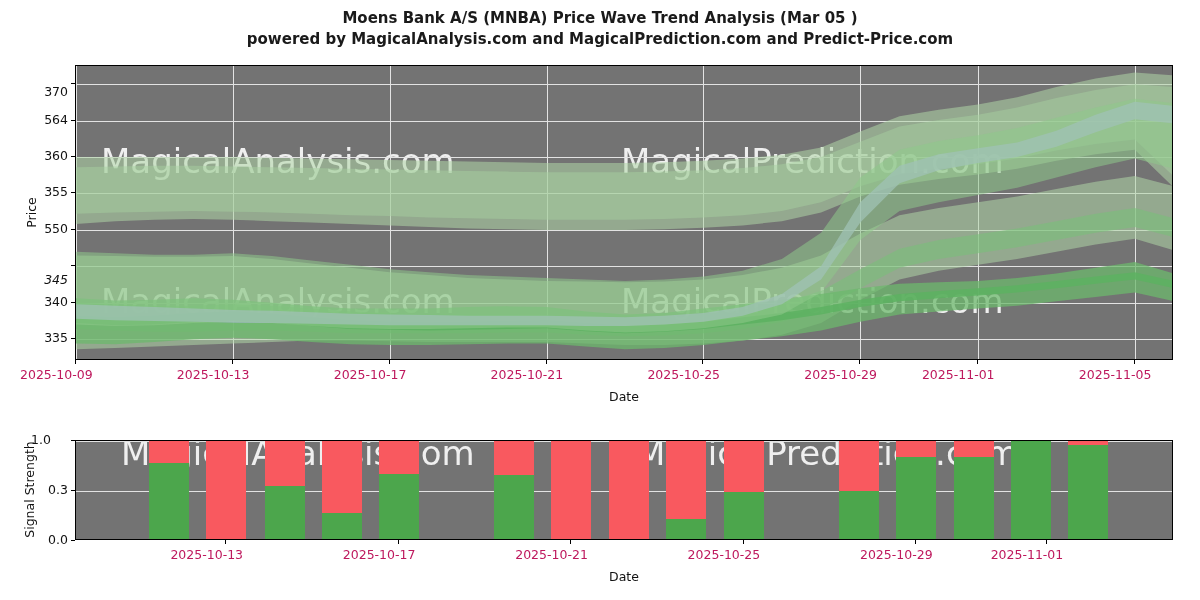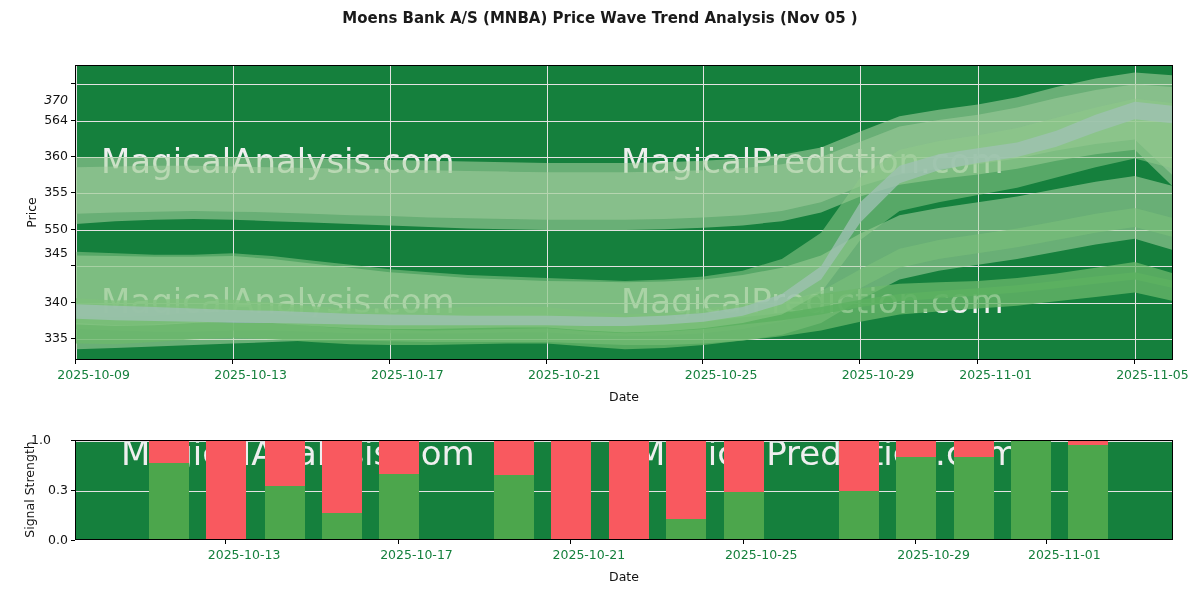--- a/index.html
+++ b/index.html
@@ -3,49 +3,50 @@
 <meta charset="utf-8">
 <style>
   html,body{margin:0;padding:0;background:#ffffff;}
   body{width:1200px;height:600px;font-family:"DejaVu Sans",sans-serif;overflow:hidden;}
   #root{position:relative;width:1200px;height:600px;}
 
   .title-block{position:absolute;left:0;top:8px;width:1200px;text-align:center;}
   .title-line{font-size:15px;color:#1a1a1a;line-height:21px;font-weight:bold;}
 
   .panel{position:absolute;box-sizing:border-box;}
-  .plotbox{position:absolute;box-sizing:border-box;border:1.3px solid #000;background:#15803d;overflow:hidden;padding-left:16px;}
+  .plotbox{position:absolute;box-sizing:border-box;border:1.3px solid #000;background:#737373;overflow:hidden;padding-left:16px;}
 
   .wm{position:absolute;font-size:34px;color:#efefef;white-space:nowrap;
       font-family:"DejaVu Sans",sans-serif;letter-spacing:0px;pointer-events:none;}
 
   .gridv,.gridh{position:absolute;background:#e3e3e3;}
   .gridv{width:1px;top:0;bottom:0;}
   .gridh{height:1px;left:0;right:0;}
 
   .tick-y{position:absolute;font-size:12.5px;color:#111;text-align:right;white-space:nowrap;}
-  .tick-x{position:absolute;font-size:12.5px;color:#15803d;text-align:right;white-space:nowrap;}
+  .tick-x{position:absolute;font-size:12.5px;color:#be185d;text-align:left;white-space:nowrap;}
   .tickmark-y{position:absolute;height:1px;width:4px;background:#000;}
   .tickmark-x{position:absolute;width:1px;height:4px;background:#000;}
 
   .axis-label{position:absolute;font-size:12.5px;color:#111;text-align:center;white-space:nowrap;}
   .ylabel-rot{transform:rotate(-90deg);transform-origin:center center;}
 
   .subtitle{position:absolute;font-size:14px;color:#111;text-align:center;width:100%;}
 
   svg.bands{position:absolute;left:0;top:0;}
   .bar{position:absolute;}
 </style>
 </head>
 <body>
 
 <div id="root">
 
   <div class="title-block">
-    <div class="title-line">Moens Bank A/S (MNBA) Price Wave Trend Analysis (Nov 05 )</div>
+    <div class="title-line">Moens Bank A/S (MNBA) Price Wave Trend Analysis (Mar 05 )</div>
+    <div class="title-line">powered by MagicalAnalysis.com and MagicalPrediction.com and Predict-Price.com</div>
   </div>
 
   <div class="panel" id="main-panel" style="left:0;top:0;width:1200px;height:400px;">
 
     <div class="plotbox" id="main-plot" style="left:75px;top:65px;width:1098px;height:295px;">
       <div id="main-wm">
           <div class="wm" style="left: 25px; top: 75px; color: rgb(239, 239, 239);">MagicalAnalysis.com</div>
           <div class="wm" style="left: 545px; top: 75px; color: rgb(239, 239, 239);">MagicalPrediction.com</div>
           <div class="wm" style="left: 25px; top: 215px; color: rgb(239, 239, 239);">MagicalAnalysis.com</div>
           <div class="wm" style="left: 545px; top: 215px; color: rgb(239, 239, 239);">MagicalPrediction.com</div>
@@ -78,31 +79,31 @@
           <polygon points="0,238.1851851851851 39.214285714285715,239.6419753086418 78.42857142857143,241.09876543209893 117.64285714285714,242.55555555555566 156.85714285714286,244.01234567901236 196.07142857142858,244.7407407407409 235.28571428571428,246.1975308641976 274.5,247.6543209876543 313.7142857142857,248.38271604938288 352.92857142857144,249.111111111111 392.14285714285717,249.8395061728396 431.35714285714283,249.8395061728396 470.57142857142856,249.8395061728396 509.7857142857143,250.56790123456776 549,251.2962962962963 588.2142857142857,249.8395061728396 627.4285714285714,246.92592592592575 666.6428571428571,241.09876543209893 705.8571428571429,227.98765432098773 745.0714285714286,200.30864197530866 784.2857142857143,136.2098765432098 823.5,99.79012345679003 862.7142857142857,88.13580246913597 901.9285714285714,82.30864197530872 941.1428571428571,76.48148148148148 980.3571428571429,64.827160493827 1019.5714285714286,48.80246913580239 1058.7857142857142,35.69135802469119 1098,40.06172839506173 1098,57.543209876543045 1058.7857142857142,53.17283950617292 1019.5714285714286,66.28395061728412 980.3571428571429,80.85185185185202 941.1428571428571,91.04938271604938 901.9285714285714,96.87654320987663 862.7142857142857,104.16049382716058 823.5,117.27160493827176 784.2857142857143,156.60493827160494 745.0714285714286,213.41975308641983 705.8571428571429,238.1851851851851 666.6428571428571,249.8395061728396 627.4285714285714,255.66666666666683 588.2142857142857,258.58024691358025 549,260.03703703703695 509.7857142857143,260.03703703703695 470.57142857142856,259.3086419753088 431.35714285714283,259.3086419753088 392.14285714285717,259.3086419753088 352.92857142857144,259.3086419753088 313.7142857142857,259.3086419753088 274.5,258.58024691358025 235.28571428571428,257.8518518518517 196.07142857142858,257.12345679012356 156.85714285714286,256.395061728395 117.64285714285714,255.66666666666683 78.42857142857143,254.93827160493825 39.214285714285715,254.2098765432097 0,252.753086419753" fill="#b6bae8" fill-opacity="0.75" stroke="none"></polygon>
           <polygon points="0,185.74074074074073 39.214285714285715,187.19753086419746 78.42857142857143,188.65432098765416 117.64285714285714,188.65432098765416 156.85714285714286,187.19753086419746 196.07142857142858,190.11111111111128 235.28571428571428,194.4814814814814 274.5,198.85185185185193 313.7142857142857,203.22222222222206 352.92857142857144,206.13580246913588 392.14285714285717,209.0493827160493 431.35714285714283,210.506172839506 470.57142857142856,211.96296296296313 509.7857142857143,213.41975308641983 549,214.87654320987656 588.2142857142857,213.41975308641983 627.4285714285714,210.506172839506 666.6428571428571,204.67901234567918 705.8571428571429,193.0246913580247 745.0714285714286,166.8024691358023 784.2857142857143,111.44444444444453 823.5,83.76543209876543 862.7142857142857,75.02469135802477 901.9285714285714,69.19753086419753 941.1428571428571,61.913580246913575 980.3571428571429,51.716049382716214 1019.5714285714286,41.51851851851844 1058.7857142857142,32.77777777777778 1098,37.148148148148316 1098,102.70370370370387 1058.7857142857142,92.50617283950608 1019.5714285714286,101.24691358024675 980.3571428571429,111.44444444444453 941.1428571428571,121.6419753086419 901.9285714285714,128.92592592592584 862.7142857142857,136.2098765432098 823.5,144.95061728395046 784.2857142857143,174.08641975308626 745.0714285714286,226.53086419753103 705.8571428571429,248.38271604938288 666.6428571428571,257.12345679012356 627.4285714285714,262.22222222222223 588.2142857142857,265.1358024691356 549,266.5925925925927 509.7857142857143,264.4074074074075 470.57142857142856,261.49382716049365 431.35714285714283,261.49382716049365 392.14285714285717,262.22222222222223 352.92857142857144,262.9506172839508 313.7142857142857,262.9506172839508 274.5,262.22222222222223 235.28571428571428,260.03703703703695 196.07142857142858,257.12345679012356 156.85714285714286,255.66666666666683 117.64285714285714,257.12345679012356 78.42857142857143,259.3086419753088 39.214285714285715,260.03703703703695 0,258.58024691358025" fill="#8ec98a" fill-opacity="0.55" stroke="none"></polygon>
         </svg>
     </div>
 
     <div id="main-yticks">
         <div class="tick-y" style="left: 20px; width: 48px; top: 330.148px;">335</div>
         <div class="tickmark-y" style="left: 71px; top: 338.148px;"></div>
         <div class="tick-y" style="left: 20px; width: 48px; top: 293.728px;">340</div>
         <div class="tickmark-y" style="left: 71px; top: 301.728px;"></div>
-        <div class="tick-y" style="left: 20px; width: 48px; top: 245px;">345</div>
+        <div class="tick-y" style="left: 20px; width: 48px; top: 272px; font-style: italic;">345</div>
         <div class="tickmark-y" style="left: 71px; top: 265.309px;"></div>
         <div class="tick-y" style="left: 20px; width: 48px; top: 220.889px;">550</div>
         <div class="tickmark-y" style="left: 71px; top: 228.889px;"></div>
         <div class="tick-y" style="left: 20px; width: 48px; top: 184.469px;">355</div>
         <div class="tickmark-y" style="left: 71px; top: 192.469px;"></div>
         <div class="tick-y" style="left: 20px; width: 48px; top: 148.049px;">360</div>
         <div class="tickmark-y" style="left: 71px; top: 156.049px;"></div>
         <div class="tick-y" style="left: 20px; width: 48px; top: 111.63px;">564</div>
         <div class="tickmark-y" style="left: 71px; top: 119.63px;"></div>
-        <div class="tick-y" style="left: 20px; width: 48px; top: 92px; font-style: italic;">370</div>
+        <div class="tick-y" style="left: 20px; width: 48px; top: 84px;">370</div>
         <div class="tickmark-y" style="left: 71px; top: 83.2099px;"></div>
       </div>
     <div id="main-xticks">
         <div class="tick-x" style="left: 20px; width: 110px; top: 367px;">2025-10-09</div>
         <div class="tickmark-x" style="left: 75px; top: 360px;"></div>
         <div class="tick-x" style="left: 176.857px; width: 110px; top: 367px;">2025-10-13</div>
         <div class="tickmark-x" style="left: 231.857px; top: 360px;"></div>
         <div class="tick-x" style="left: 333.714px; width: 110px; top: 367px;">2025-10-17</div>
         <div class="tickmark-x" style="left: 388.714px; top: 360px;"></div>
         <div class="tick-x" style="left: 490.571px; width: 110px; top: 367px;">2025-10-21</div>

